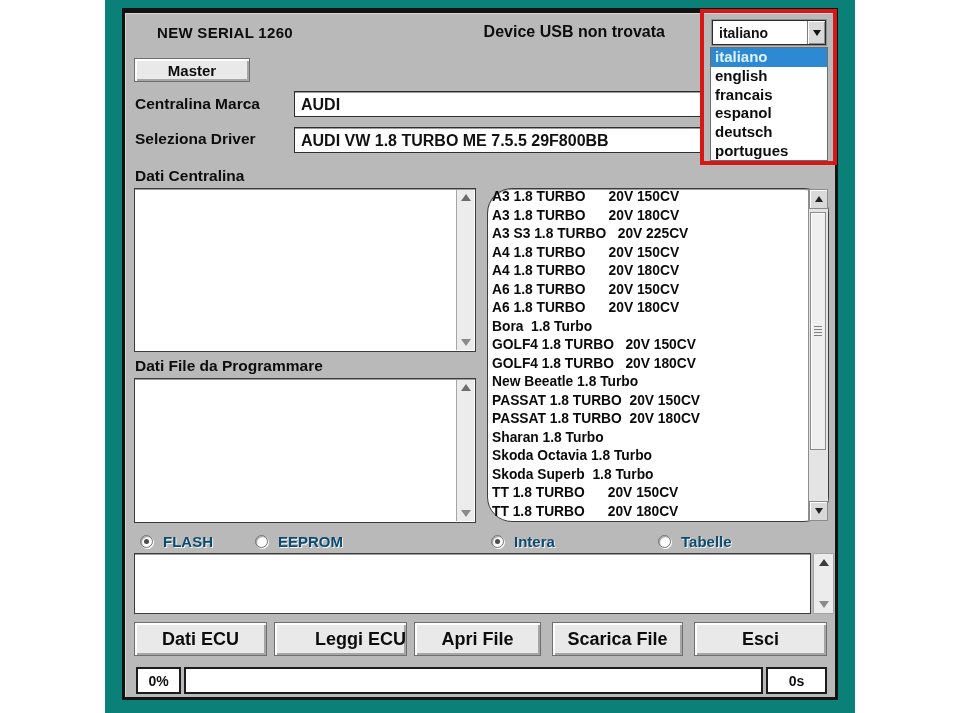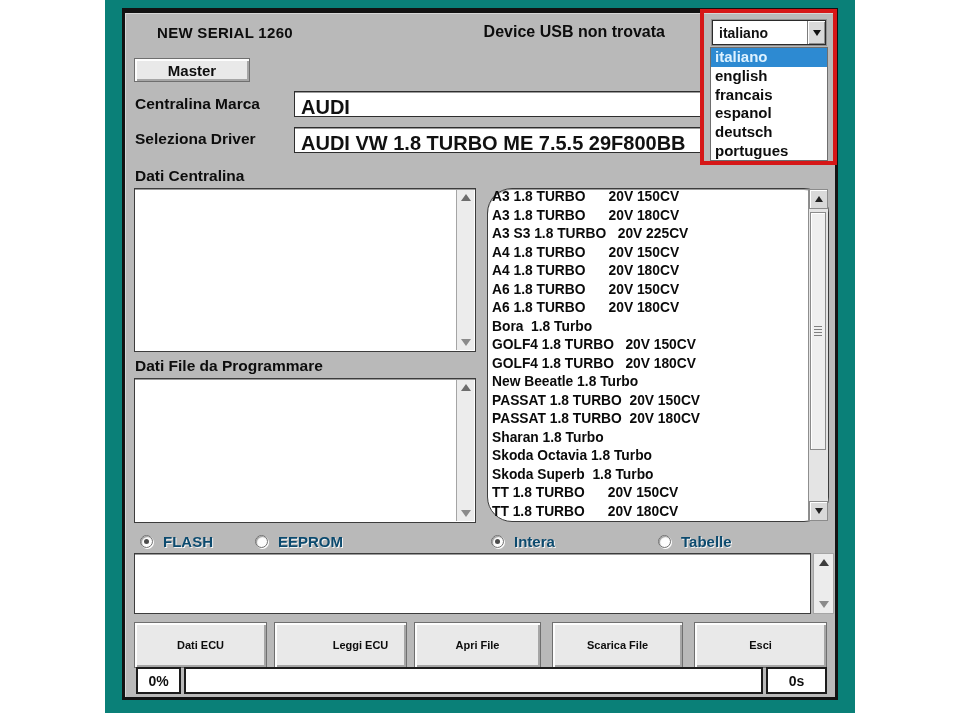--- a/index.html
+++ b/index.html
@@ -36,21 +36,21 @@
   .droplist .opt.hl { background:var(--highlight,#2d8ad2); color:#ddf2ff; }
 
   .btn { background:#e9e9e9; border:1px solid #6f6f6f;
          box-shadow: inset 2px 2px 0 #fdfdfd, inset -2px -2px 0 #a6a6a6;
          display:flex; align-items:center; justify-content:center;
          font-weight:bold; color:#0d0d0d; }
   .master { left:9px; top:45px; width:116px; height:24px; font-size:15px; }
 
   .fieldlabel { font-size:15.5px; }
   .input { background:#fff; border:1px solid #2e2e2e; box-shadow: inset 0 1px 0 #9c9c9c;
-           font-weight:bold; font-size:20px; color:#111; padding:4px 0 0 6px; white-space:pre; }
+           font-weight:bold; font-size:16px; color:#111; padding:4px 0 0 6px; white-space:pre; }
   .marca-l { left:10px; top:82px; } .marca-i { left:169px; top:78px; width:407px; height:26px; }
   .driver-l { left:10px; top:117px; } .driver-i { left:169px; top:114px; width:407px; height:26px; }
 
   .seclabel { font-size:15.5px; }
   .dc-l { left:10px; top:154px; } .auto-l { left:363px; top:154px;margin-top:44px; } .dfp-l { left:10px; top:344px; }
 
   .whitebox { background:#fff; border:1px solid #3c3c3c; box-shadow: inset 0 1px 0 #9c9c9c; }
   .dc-box  { left:9px;  top:175px; width:342px; height:164px; }
   .dfp-box { left:9px;  top:365px; width:342px; height:145px; }
   .auto-box{ left:362px; top:175px; width:342px; height:334px;border-radius:25px; }
@@ -84,21 +84,21 @@
            border:1px solid #707070; box-shadow: inset 1px 1px 1px #9a9a9a, 1px 1px 0 #fff;
            display:flex; align-items:center; justify-content:center; }
   .rdot { width:5px; height:5px; border-radius:50%; background:#4c4c4c; }
   .rlabel { font-weight:bold; color:#0c4a6e; text-shadow:1px 1px 0 #f4f4f4; font-size:15px; }
 
   .bigbox { left:9px; top:540px; width:677px; height:61px; }
   .spinner { left:688px; top:540px; width:21px; height:61px; background:#ececec;
              border:1px solid #a5a5a5; display:flex; flex-direction:column;
              justify-content:space-between; align-items:center; padding:5px 0; }
 
-  .action { top:609px; height:46px; font-size:11px; }
+  .action { top:609px; height:34px; font-size:18px; }
   .b1 { left:9px;  width:133px; } .b2 { left:149px; width:133px;padding-left:40px; }
   .b3 { left:289px; width:127px; } .b4 { left:427px; width:131px; }
   .b5 { left:569px; width:133px; }
 
   .statusbox { background:#fff; border:2px solid #1c1c1c; top:654px; height:27px;
                display:flex; align-items:center; font-weight:bold; font-size:14px; color:#111; }
   .pct { left:11px; width:45px; justify-content:center; }
   .pbar { left:59px; width:579px; }
   .secs { left:641px; width:61px; justify-content:center; }
 </style>

